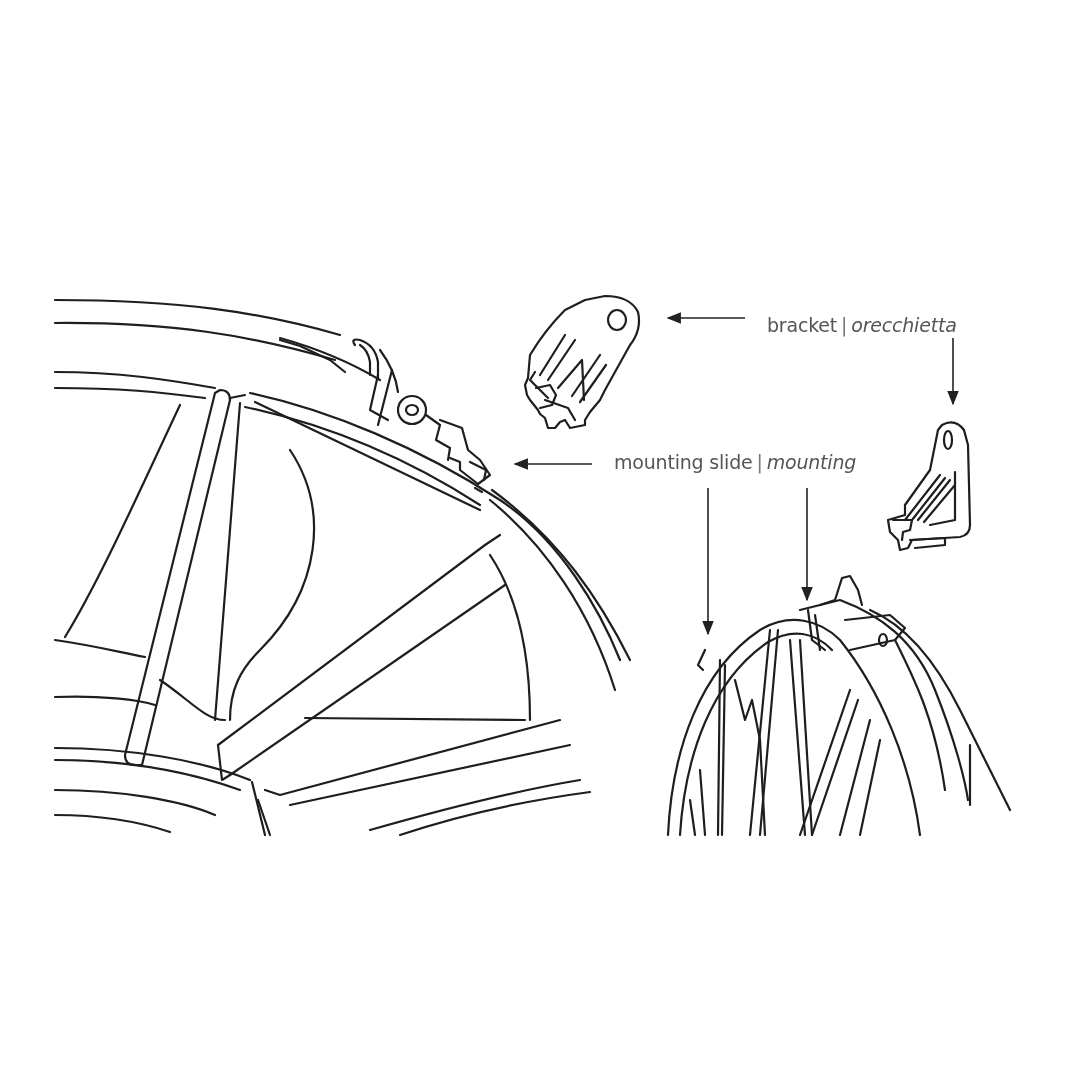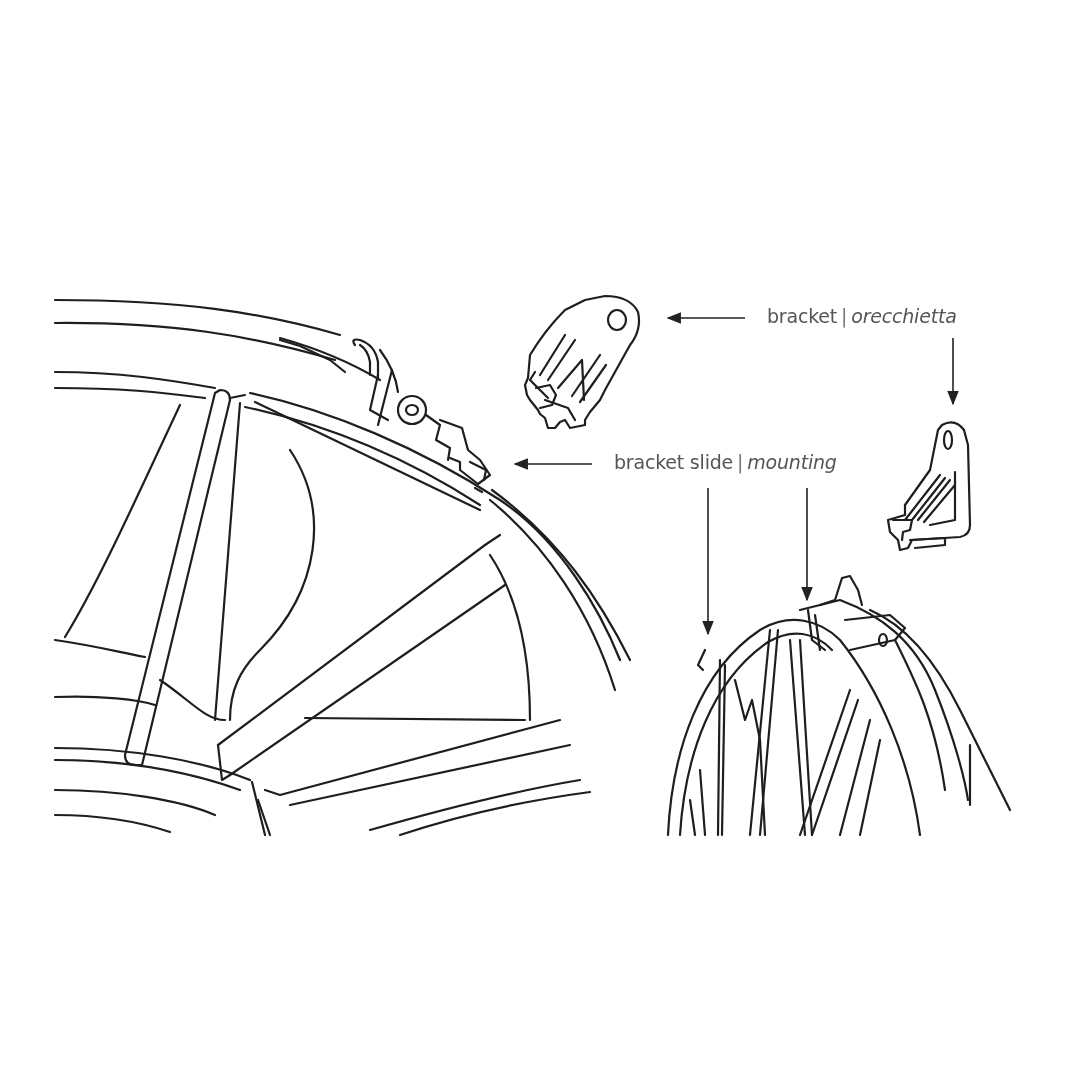--- a/index.html
+++ b/index.html
@@ -142,21 +142,21 @@
 
     <g>
       <line class="arrow" x1="745" y1="318" x2="668" y2="318" marker-end="url(#ah)"></line>
       <line class="arrow" x1="953" y1="338" x2="953" y2="404" marker-end="url(#ah)"></line>
       <line class="arrow" x1="592" y1="464" x2="515" y2="464" marker-end="url(#ah)"></line>
       <line class="arrow" x1="708" y1="488" x2="708" y2="634" marker-end="url(#ah)"></line>
       <line class="arrow" x1="807" y1="488" x2="807" y2="600" marker-end="url(#ah)"></line>
     </g>
   </svg>
 
-  <div class="label" style="left:767px; top:305px;text-align:center;">
+  <div class="label" style="left:767px; top:314px;text-align:center;">
     <span>bracket</span><span class="sep">|</span><span class="it">orecchietta</span>
   </div>
 
   <div class="label" style="left:614px; top:451px;">
-    <span>bracket slide</span><span class="sep">|</span><span class="it">mounting</span>
+    <span>mounting slide</span><span class="sep">|</span><span class="it">mounting</span>
   </div>
 
 </div>
 
 </body></html>

